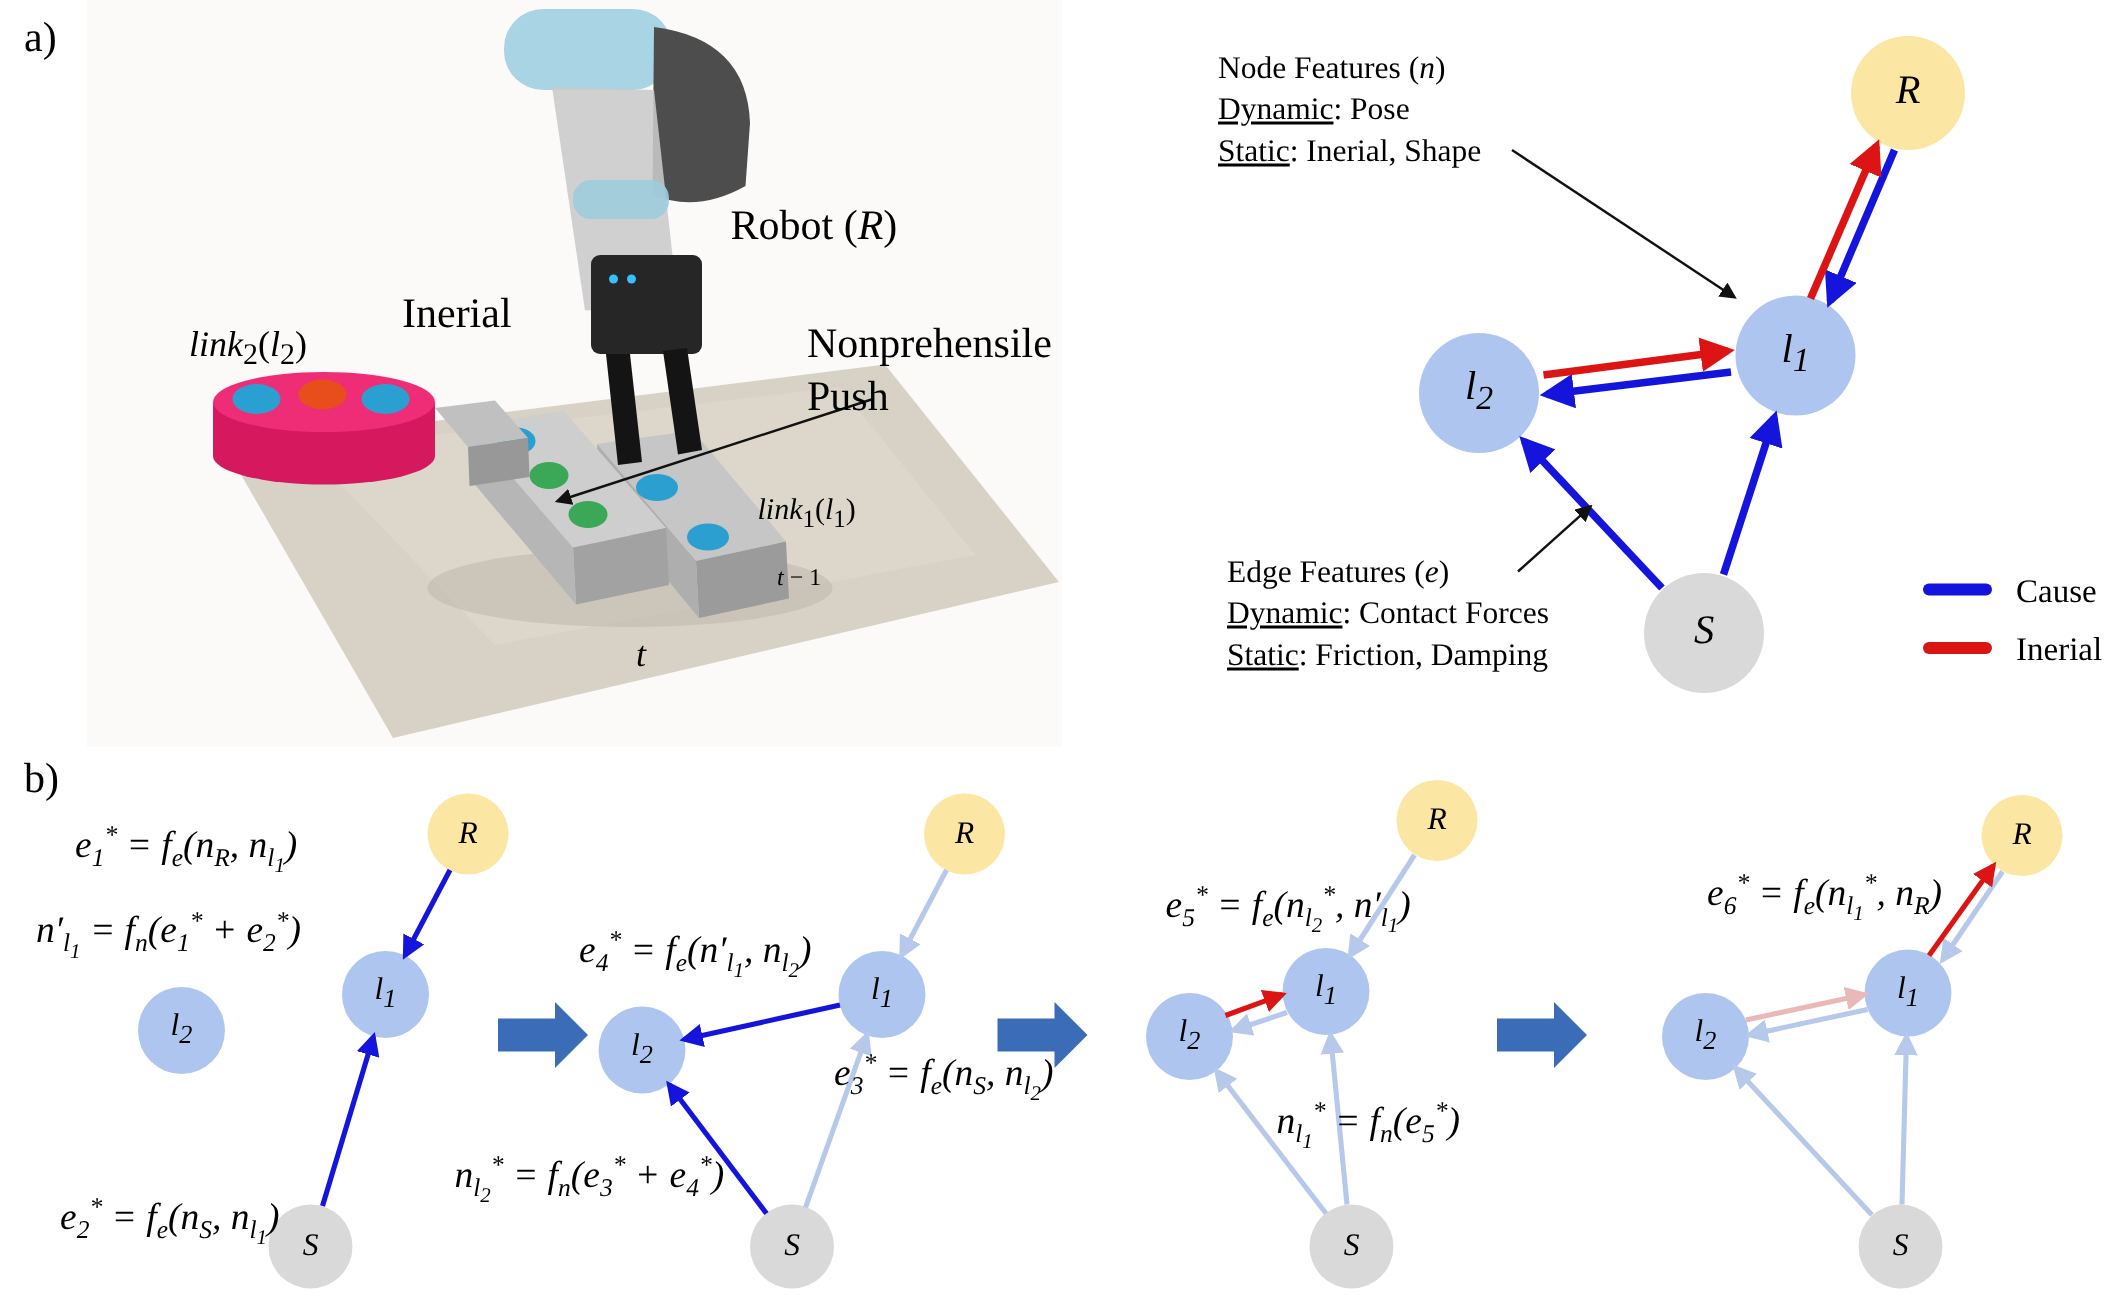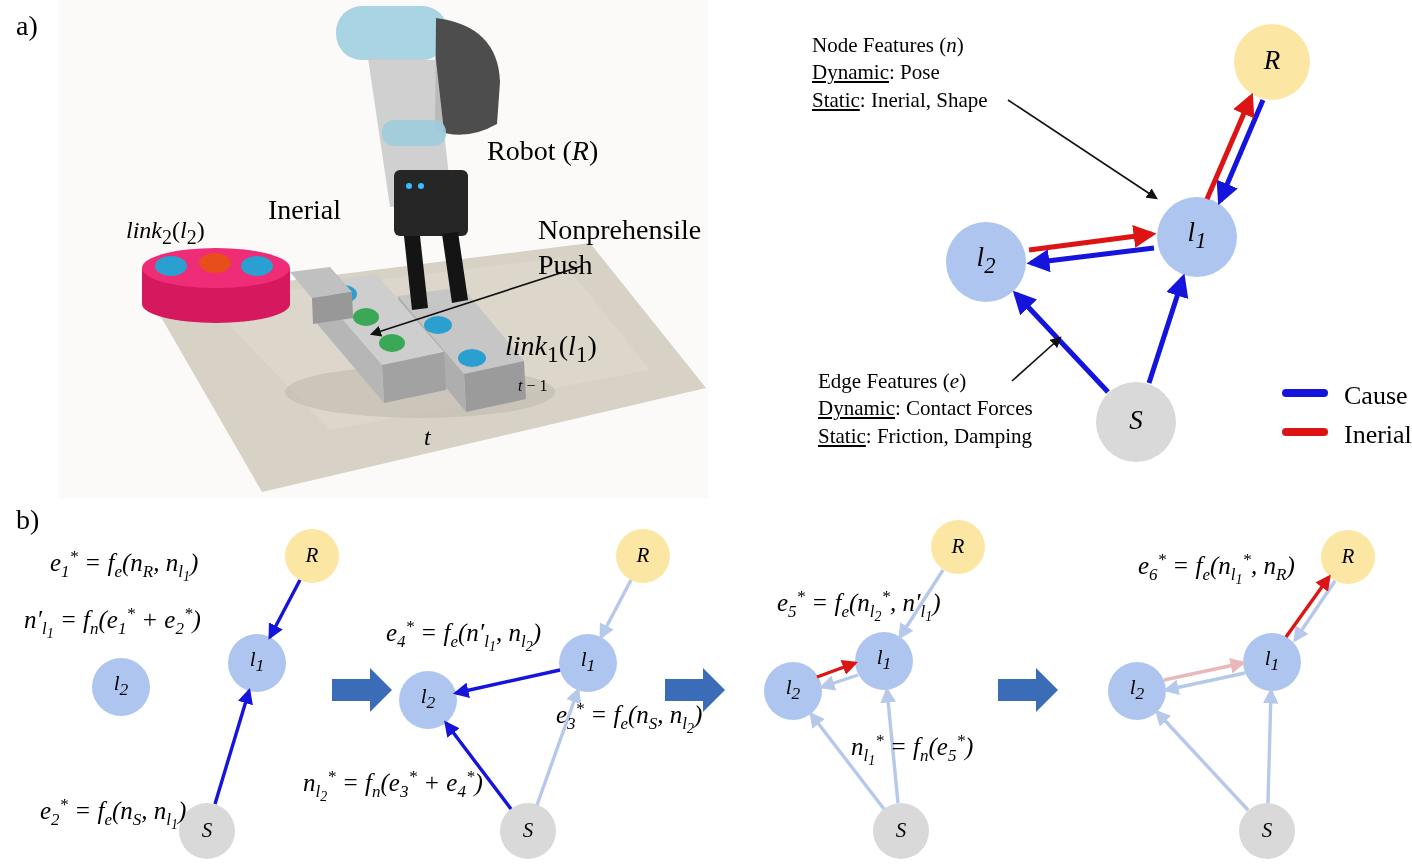--- a/index.html
+++ b/index.html
@@ -5,21 +5,21 @@
   html,body{margin:0;padding:0;background:#fff;}
   .page{position:relative;width:1412px;height:865px;background:#fff;overflow:hidden;
         font-family:"Liberation Serif","DejaVu Serif",serif;}
   svg.layer{position:absolute;left:0;top:0;}
   .txt{position:absolute;color:#000;white-space:nowrap;line-height:1.25;}
   .sec-label{font-size:28px;}
   .photo-label{font-size:28px;}
   .math-label{font-size:23px;font-style:normal;}
   .center{text-align:left;}
   .note{font-size:21px;line-height:1.3;}
-  .legend-label{font-size:26px;}
+  .legend-label{font-size:22px;}
   .eq{font-size:25px;font-style:italic;}
   .eq sub, .eq sup{font-size:68%;}
   .eq sub sub{font-size:82%;}
   .node-label{font-style:italic;transform:translate(-50%,-54%);}
   .na{font-size:27px;}
   .nb{font-size:21px;}
   
   .eb{stroke:#1414dc;stroke-width:5;marker-end:url(#mb);}
   .er{stroke:#dc1414;stroke-width:5;marker-end:url(#mr);}
   .eb2{stroke:#1414dc;stroke-width:3.4;marker-end:url(#mb);}
@@ -176,21 +176,21 @@
     </g>
   </svg>
 
   <div class="txt sec-label" style="left:16px;top:8px">a)</div>
   <div class="txt sec-label" style="left:16px;top:502px">b)</div>
 
   <div class="txt photo-label" style="left:487px;top:133px">Robot (<i>R</i>)</div>
   <div class="txt photo-label" style="left:268px;top:192px">Inerial</div>
   <div class="txt math-label" style="left:126px;top:215px;font-size:24px"><i>link</i><sub>2</sub>(<i>l</i><sub>2</sub>)</div>
   <div class="txt photo-label center" style="left:538px;top:212px;width:164px">Nonprehensile<br>Push</div>
-  <div class="txt math-label" style="left:505px;top:328px;font-size:28px"><i>link</i><sub>1</sub>(<i>l</i><sub>1</sub>)</div>
+  <div class="txt math-label" style="left:505px;top:328px;font-size:20px"><i>link</i><sub>1</sub>(<i>l</i><sub>1</sub>)</div>
   <div class="txt math-label" style="left:518px;top:376px;font-size:16px"><i>t</i> − 1</div>
   <div class="txt math-label" style="left:424px;top:422px;font-size:24px"><i>t</i></div>
 
   <div class="txt note" style="left:818px;top:368px">Edge Features (<i>e</i>)<br><u>Dynamic</u>: Contact Forces<br><u>Static</u>: Friction, Damping</div>
   <div class="txt note" style="left:812px;top:32px">Node Features (<i>n</i>)<br><u>Dynamic</u>: Pose<br><u>Static</u>: Inerial, Shape</div>
   <div class="txt legend-label" style="left:1344px;top:380px">Cause</div>
   <div class="txt legend-label" style="left:1344px;top:419px">Inerial</div>
 
   <div class="txt node-label na" style="left:1272px;top:62px">R</div>
   <div class="txt node-label na" style="left:1197px;top:237px">l<sub>1</sub></div>
@@ -221,14 +221,14 @@
   <div class="txt eq" style="left:24px;top:603px">n′<sub>l<sub>1</sub></sub> = f<sub>n</sub>(e<sub>1</sub><sup>*</sup> + e<sub>2</sub><sup>*</sup>)</div>
   <div class="txt eq" style="left:40px;top:794px">e<sub>2</sub><sup>*</sup> = f<sub>e</sub>(n<sub>S</sub>, n<sub>l<sub>1</sub></sub>)</div>
 
   <div class="txt eq" style="left:386px;top:616px">e<sub>4</sub><sup>*</sup> = f<sub>e</sub>(n′<sub>l<sub>1</sub></sub>, n<sub>l<sub>2</sub></sub>)</div>
   <div class="txt eq" style="left:556px;top:698px">e<sub>3</sub><sup>*</sup> = f<sub>e</sub>(n<sub>S</sub>, n<sub>l<sub>2</sub></sub>)</div>
   <div class="txt eq" style="left:303px;top:766px">n<sub>l<sub>2</sub></sub><sup>*</sup> = f<sub>n</sub>(e<sub>3</sub><sup>*</sup> + e<sub>4</sub><sup>*</sup>)</div>
 
   <div class="txt eq" style="left:777px;top:586px">e<sub>5</sub><sup>*</sup> = f<sub>e</sub>(n<sub>l<sub>2</sub></sub><sup>*</sup>, n′<sub>l<sub>1</sub></sub>)</div>
   <div class="txt eq" style="left:851px;top:730px">n<sub>l<sub>1</sub></sub><sup>*</sup> = f<sub>n</sub>(e<sub>5</sub><sup>*</sup>)</div>
 
-  <div class="txt eq" style="left:1138px;top:549px">e<sub>6</sub><sup>*</sup> = f<sub>e</sub>(n<sub>l<sub>1</sub></sub><sup>*</sup>, n<sub>R</sub>)</div>
+  <div class="txt eq" style="left:1138px;top:578px">e<sub>6</sub><sup>*</sup> = f<sub>e</sub>(n<sub>l<sub>1</sub></sub><sup>*</sup>, n<sub>R</sub>)</div>
 </div>
 
 </body></html>

